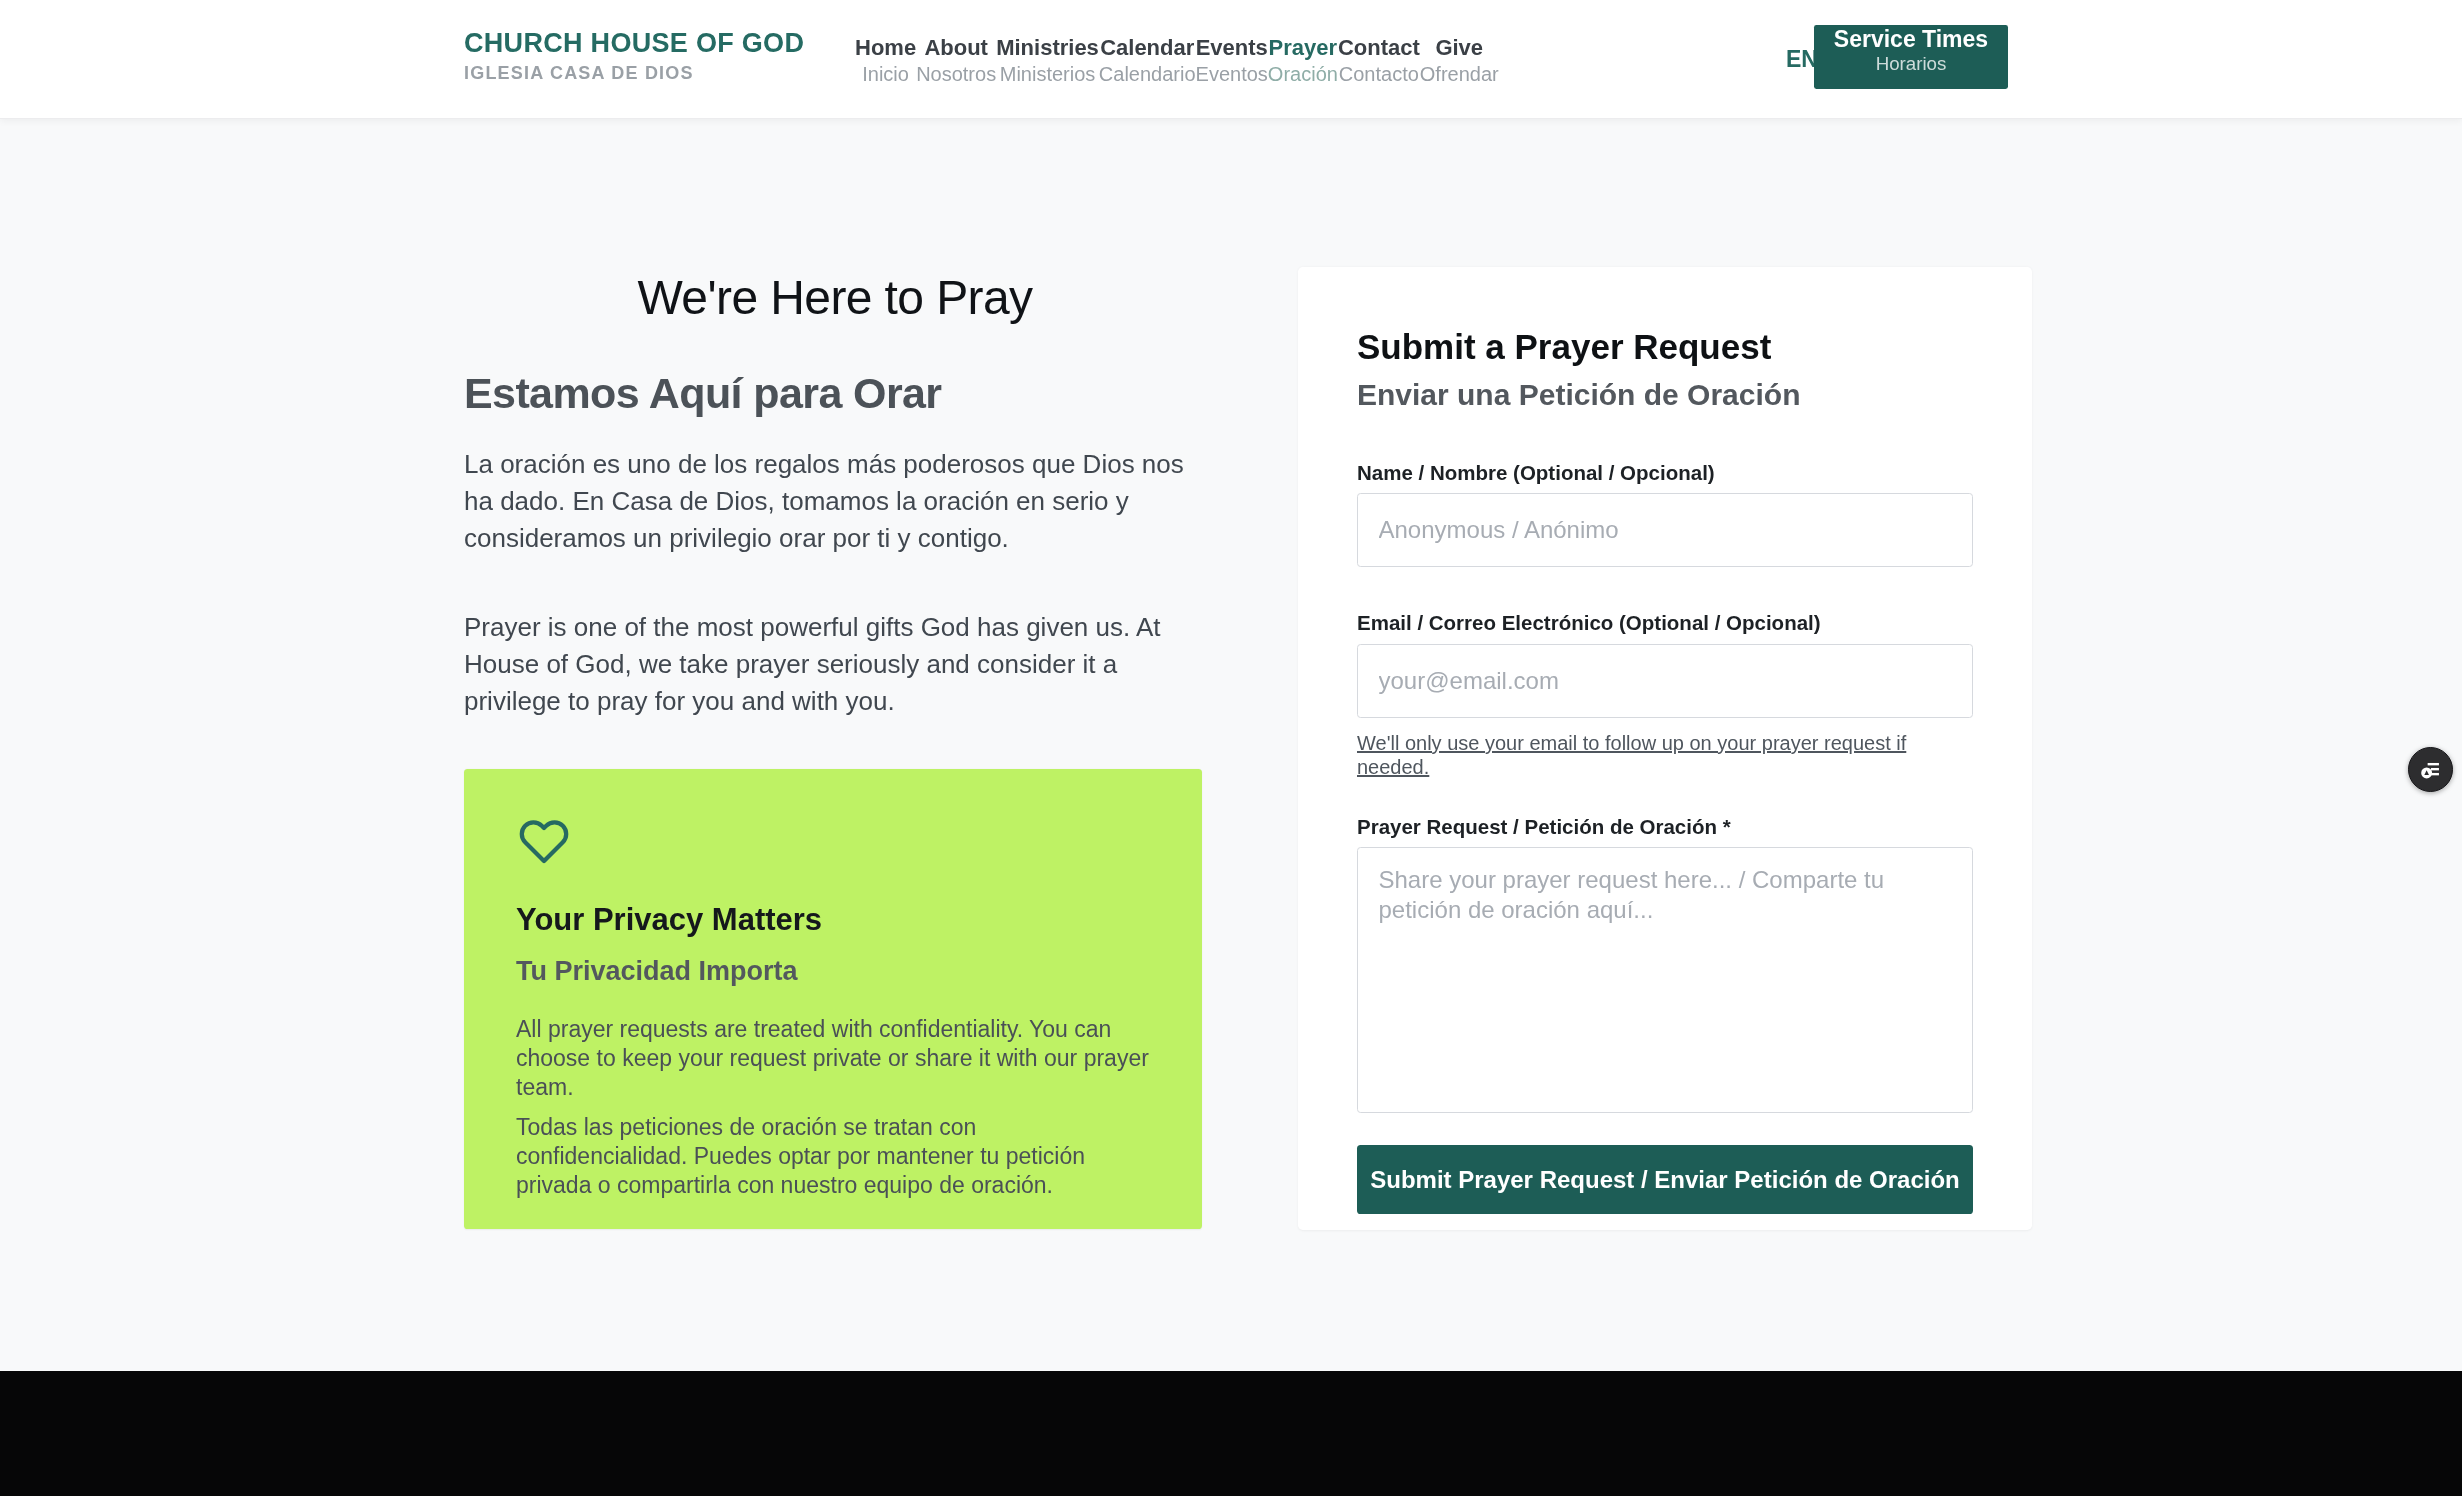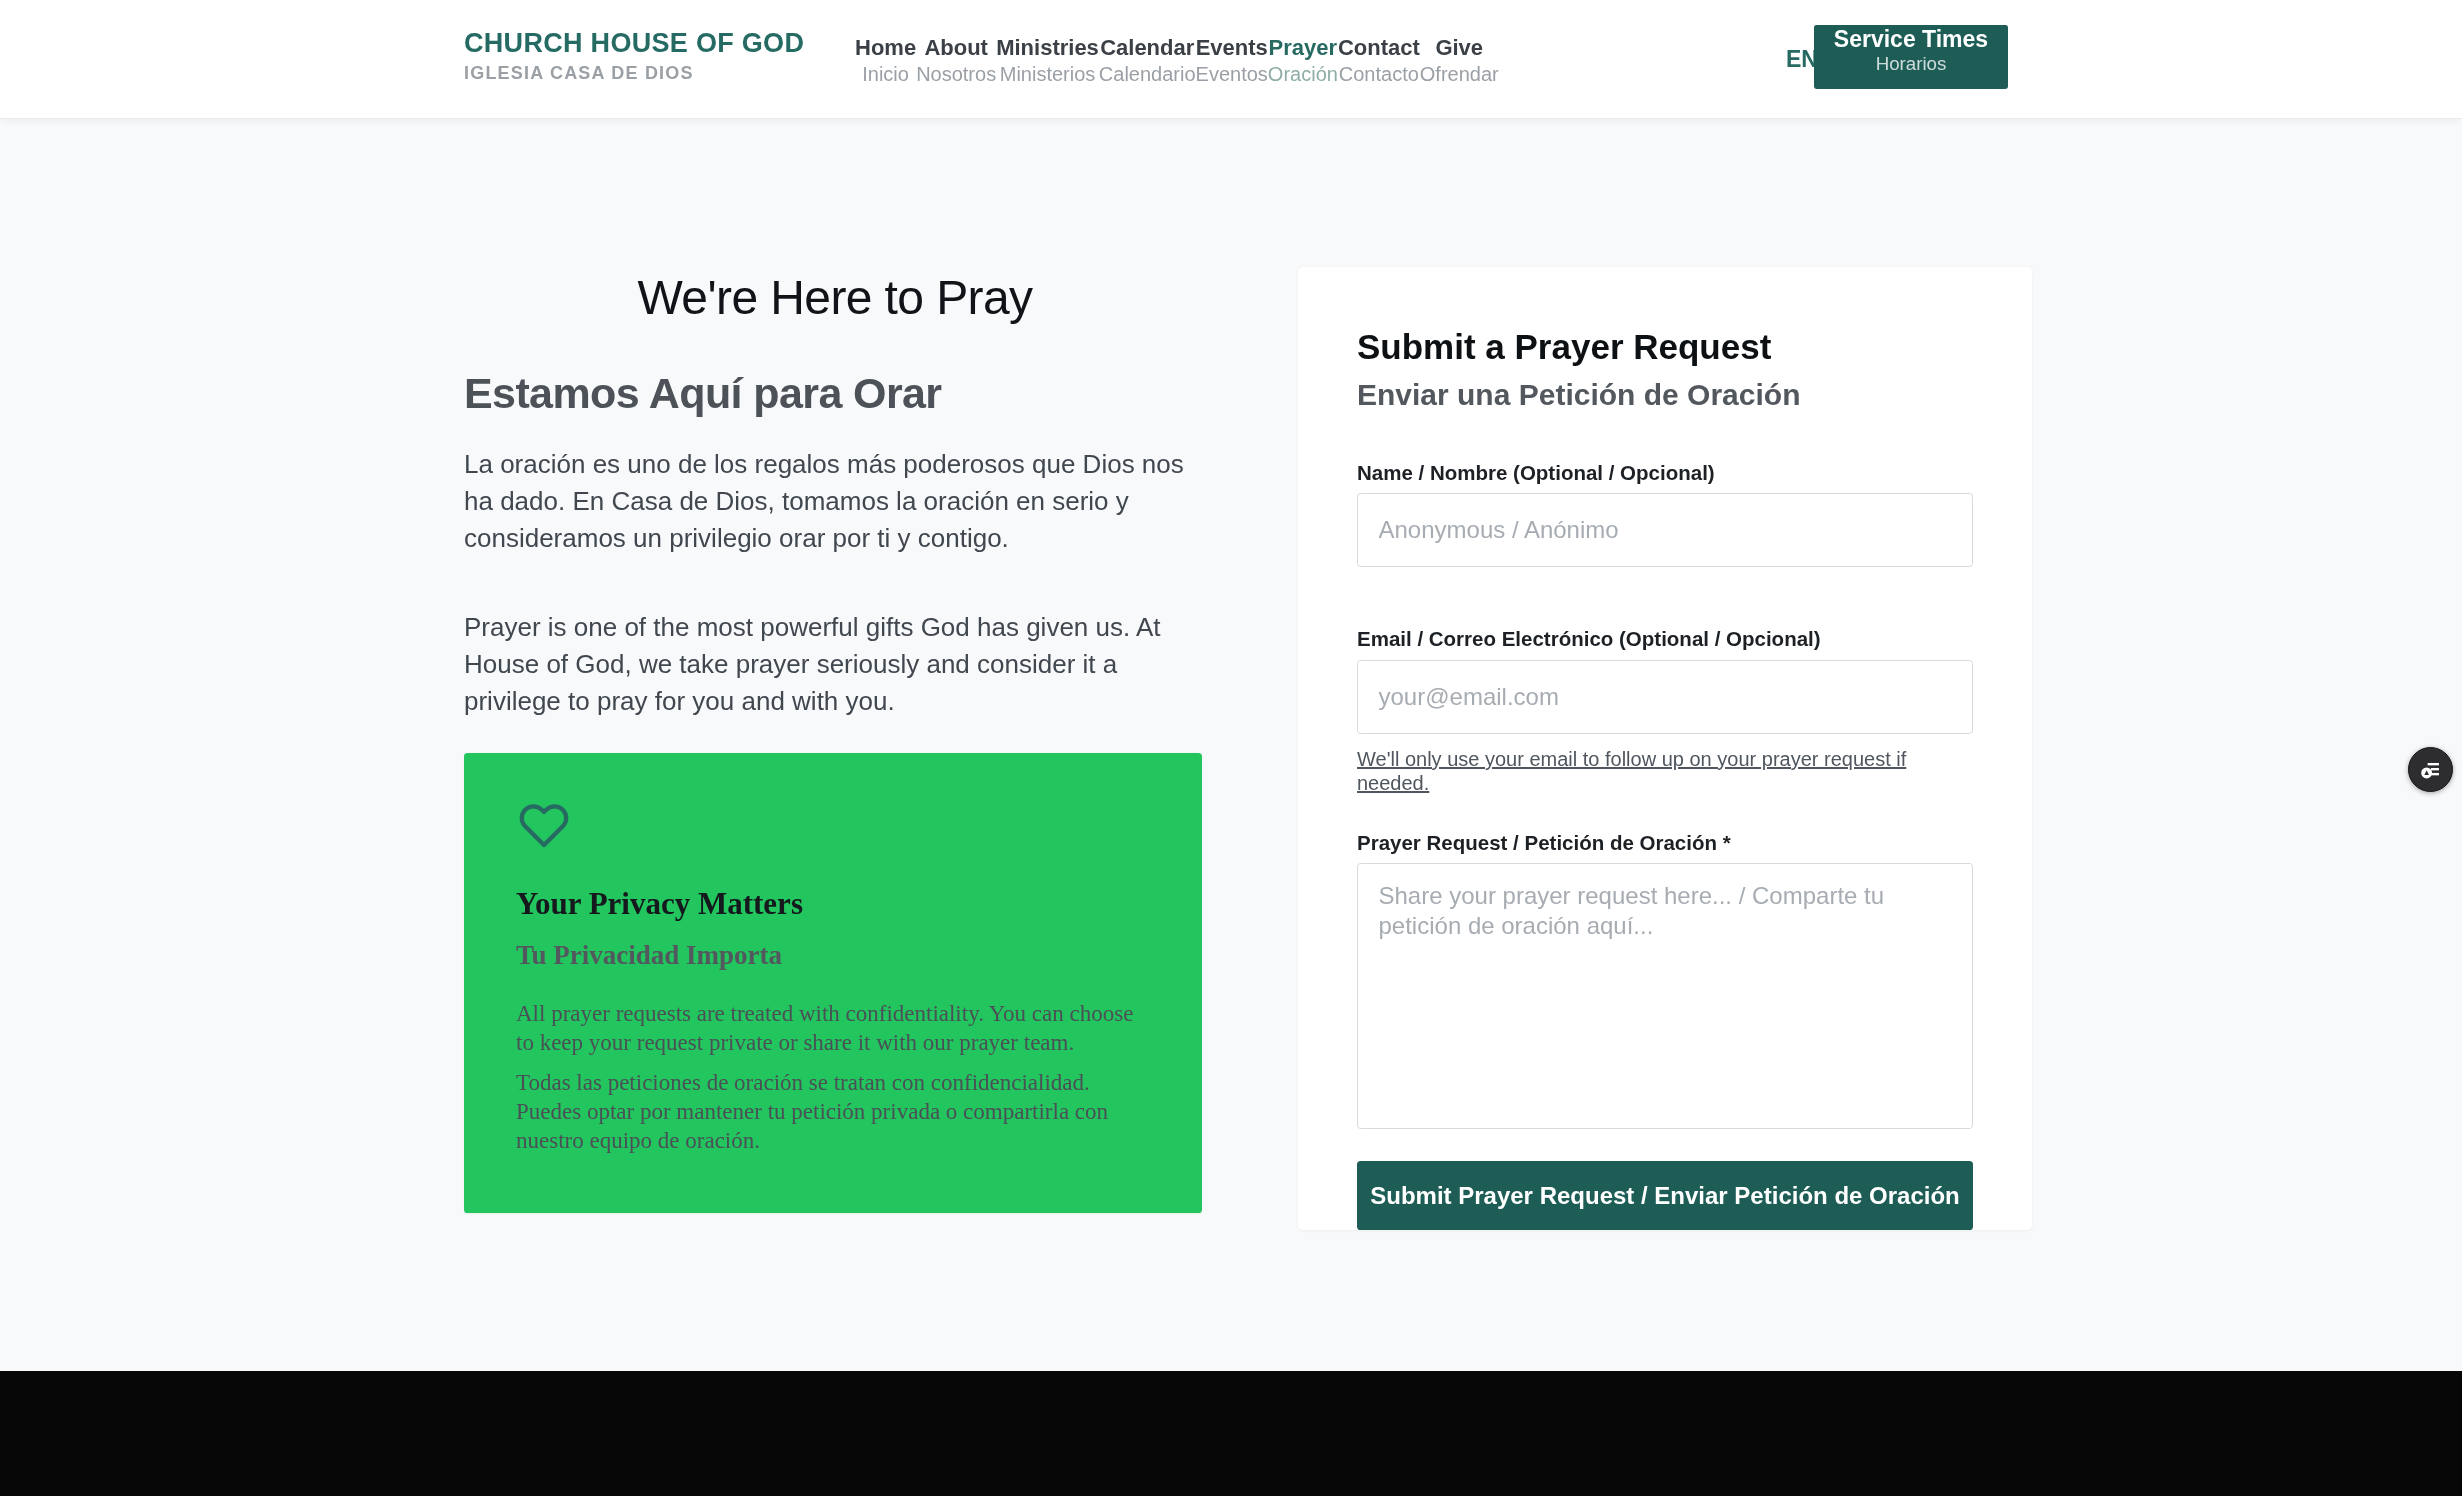--- a/index.html
+++ b/index.html
@@ -29,36 +29,36 @@
   .svc-sub{font-size:18.7px;color:rgba(255,255,255,.78);line-height:22px;}
 
   
   .hero{position:absolute;left:464px;top:266px;width:742px;}
   .hero-h1{font-size:48px;font-weight:400;color:#101317;line-height:56px;letter-spacing:-0.6px;margin:4px;text-align:center;}
   .hero-h2{font-size:43px;font-weight:700;color:#4c5258;line-height:49px;letter-spacing:-0.6px;margin:43px 0 0 0;}
   .hero-p{font-size:26px;line-height:37px;color:#40474f;margin:0;}
   .hero-p.en{margin-top:52px;}
   .hero-p.es{margin-top:28px;}
 
-  .privacy-card{position:absolute;left:464px;top:753px;width:738px;height:460px;background:#22c55e;
-                border-radius:3.6px;box-shadow:0 0.6px 1.8px rgba(0,0,0,.06);box-sizing:border-box;padding:47px 52px;font-family:Liberation Serif, serif;}
+  .privacy-card{position:absolute;left:464px;top:769px;width:738px;height:460px;background:#bef264;
+                border-radius:3.6px;box-shadow:0 0.6px 1.8px rgba(0,0,0,.06);box-sizing:border-box;padding:47px 52px;}
   .heart{width:56px;height:51px;display:block;}
   .card-h3{font-size:31px;font-weight:800;color:#15181c;line-height:35px;margin:35px 0 0 0;}
   .card-h4{font-size:27px;font-weight:700;color:#53585e;line-height:30px;margin:19.3px 0 0 0;}
   .card-p{font-size:23px;line-height:29px;color:#4a5056;margin:0;}
   .card-p.en{margin-top:29px;}
   .card-p.es{margin-top:11px;}
 
   
   .form-panel{position:absolute;left:1298px;top:267px;width:734px;height:963px;background:#ffffff;
               border-radius:4.8px;box-shadow:0 0.6px 2.4px rgba(0,0,0,.05);box-sizing:border-box;padding:60px 59px;}
   .form-h2{font-size:35px;font-weight:800;color:#0e1114;line-height:39px;margin:0;}
   .form-h3{font-size:30px;font-weight:700;color:#53585e;line-height:34px;margin:12px 0 0 0;}
   .group1{margin-top:49px;}
-  .group2{margin-top:60px;}
+  .group2{margin-top:44px;}
   .group3{margin-top:36px;}
   .f-label{font-size:20.5px;font-weight:700;color:#1d2125;margin-bottom:8.4px;}
   .f-input{width:100%;height:74px;box-sizing:border-box;border:1.2px solid #d6d9de;border-radius:3.6px;
            font-family:"Liberation Sans",sans-serif;font-size:24px;color:#22262b;padding:0 20.5px;background:#fff;outline:none;}
   .f-input::placeholder,.f-textarea::placeholder{color:#a7acb3;}
   .f-helper{font-size:20px;color:#4f565e;margin-top:13.3px;line-height:24px;text-decoration:underline;}
   .f-textarea{width:100%;height:266px;box-sizing:border-box;border:1.2px solid #d6d9de;border-radius:3.6px;
               font-family:"Liberation Sans",sans-serif;font-size:24px;color:#22262b;padding:17px 20.5px;
               background:#fff;resize:none;outline:none;line-height:30px;}
   .submit-btn{margin-top:30px;width:100%;height:69px;background:#1d5d56;color:#ffffff;border:none;

